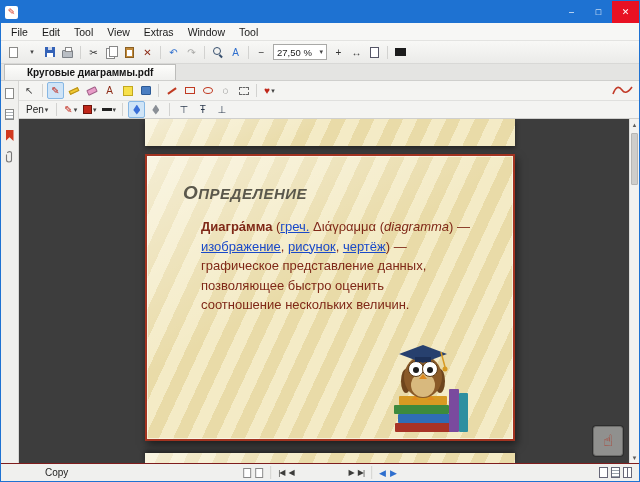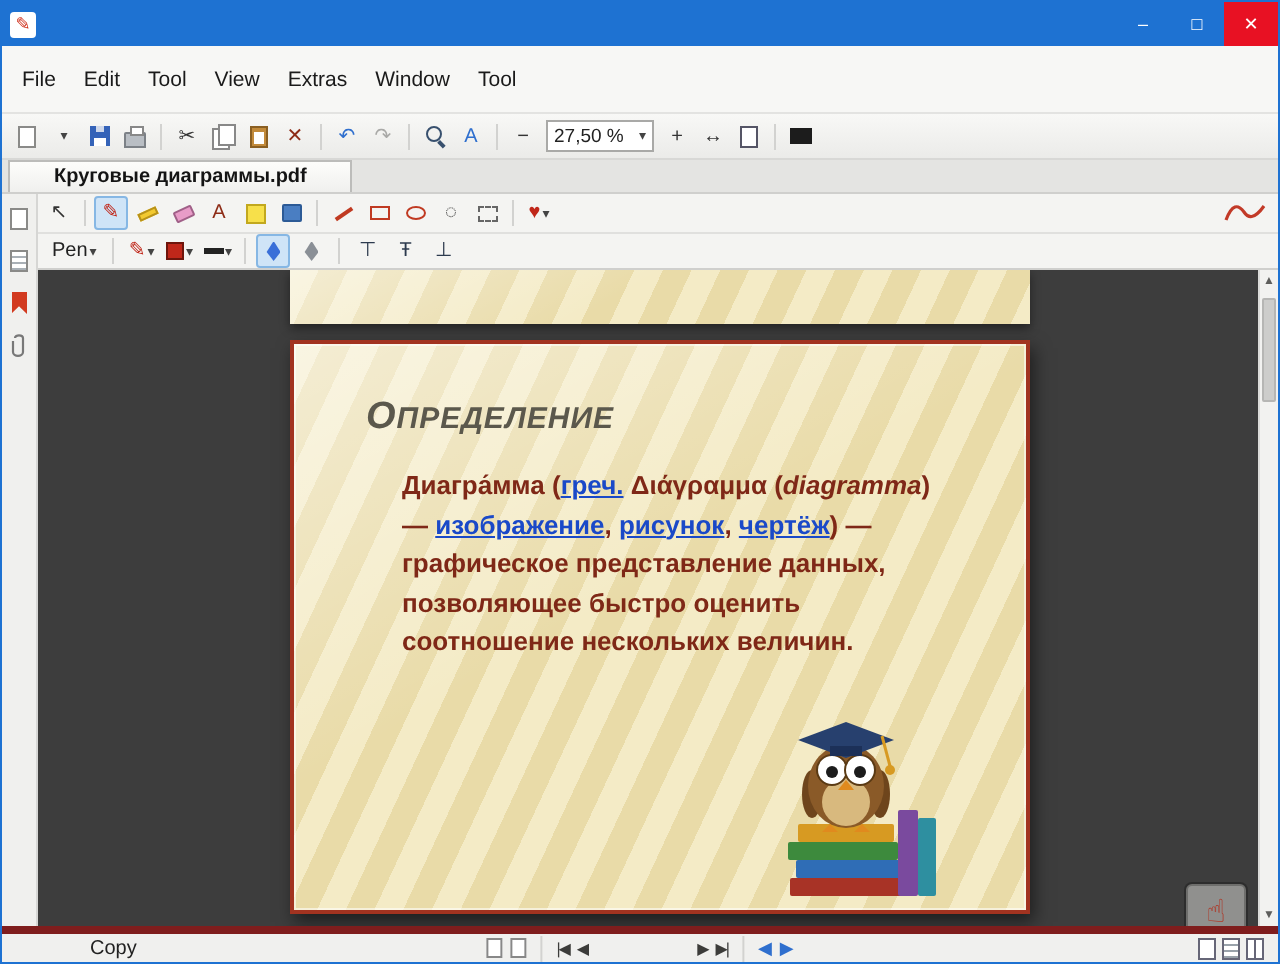--- a/index.html
+++ b/index.html
@@ -9,21 +9,21 @@
 
   
   .titlebar{height:22px;background:var(--titlebar,#1e72d2);display:flex;align-items:center;flex:0 0 auto;}
   .app-icon{width:13px;height:13px;background:#fff;border-radius:2px;margin:0 5px 0 4px;display:flex;align-items:center;justify-content:center;color:#d0321e;font-size:9px;line-height:1;}
   .title-text{color:#fff;font-size:10.5px;white-space:nowrap;}
   .win-btns{margin-left:auto;display:flex;height:100%;}
   .win-btn{width:27px;height:100%;display:flex;align-items:center;justify-content:center;color:#fff;font-size:9px;}
   .win-btn.close{background:var(--close,#e81123);}
 
   
-  .menubar{height:34px;background:#f7f7f5;border-bottom:1px solid #e3e3e1;display:flex;align-items:center;padding-left:3px;flex:0 0 auto;text-align:center;}
+  .menubar{height:18px;background:#f7f7f5;border-bottom:1px solid #e3e3e1;display:flex;align-items:center;padding-left:3px;flex:0 0 auto;text-align:center;}
   .menu-item{padding:0 7px;color:#1a1a1a;font-size:10.5px;}
 
   
   .toolbar{height:23px;background:linear-gradient(#f8f8f6,#ebebe9);border-bottom:1px solid #d8d8d6;display:flex;align-items:center;padding-left:4px;gap:1px;flex:0 0 auto;}
   .btn{min-width:17px;height:17px;display:flex;align-items:center;justify-content:center;border-radius:2px;font-size:10px;color:#333;}
   .btn.active{background:#cfe4f7;border:1px solid #86b7e4;}
   .sep{width:1px;height:13px;background:#d2d2d0;margin:0 3px;}
   .caret{font-size:7px;color:#444;margin-left:1px;}
   .c-blue{color:#2f6fce;}.c-gray{color:#a9a9a7;}.c-red{color:#c0271a;}.c-dred{color:#8d2b16;}
   .zoom-combo{width:54px;height:16px;background:#fff;border:1px solid #a9a9a7;display:flex;align-items:center;justify-content:space-between;padding:0 3px;font-size:9.5px;color:#222;margin:0 2px;}
@@ -42,40 +42,40 @@
   .canvas-row{flex:1;display:flex;min-height:0;}
   .canvas{flex:1;background:var(--canvas,#3d3d3d);position:relative;overflow:hidden;}
 
   
   .vscroll{width:10px;background:#f2f2f0;border-left:1px solid #dcdcda;position:relative;flex:0 0 auto;}
   .vs-arrow{position:absolute;left:0;width:100%;height:11px;display:flex;align-items:center;justify-content:center;font-size:6px;color:#5e5e5c;}
   .vs-up{top:0}.vs-down{bottom:0}
   .vs-thumb{position:absolute;left:1px;right:1px;top:14px;height:52px;background:#cdcdcb;border:1px solid #b6b6b4;border-radius:1px;}
 
   
-  .statusbar{height:18px;background:#f0f0ee;border-top:4px solid #7f1d1d;display:flex;align-items:center;font-size:10px;color:#333;position:relative;flex:0 0 auto;}
+  .statusbar{height:18px;background:#f0f0ee;border-top:1px solid #7f1d1d;display:flex;align-items:center;font-size:10px;color:#333;position:relative;flex:0 0 auto;}
   .sb-left{margin-left:44px;color:#222;}
   .sb-center{position:absolute;left:50%;transform:translateX(-50%);display:flex;align-items:center;gap:4px;}
   .sb-nav{font-size:8px;color:#3c3c3a;letter-spacing:-1px;}
   .page-box{width:47px;height:13px;background:#fff;border:1px solid #ababab;display:flex;align-items:center;justify-content:center;font-size:9px;color:#222;margin-top:48px;}
   .sb-right{margin-left:auto;margin-right:7px;display:flex;gap:3px;align-items:center;}
   .hist{font-size:9px;color:var(--accent,#2f6fce);}
 
   
   .stripes{background:
     linear-gradient(150deg, rgba(255,255,255,.5), rgba(255,255,255,0) 45%),
     repeating-linear-gradient(115deg,#f4ebc6 0 13px,#e9dba8 13px 26px);}
   .slide{position:absolute;left:126px;width:370px;}
   .slide-top{top:0;height:27px;box-shadow:0 2px 5px rgba(0,0,0,.45);}
   .slide-main{top:35px;height:287px;border:2px solid var(--slide-border,#a23320);
     box-shadow:2px 4px 8px rgba(0,0,0,.5), inset 0 0 0 1px rgba(255,255,255,.55);}
   .slide-bottom{top:334px;height:11px;box-shadow:0 -2px 5px rgba(0,0,0,.45);}
   .slide-title{margin:26px 0 0 36px;font-size:15px;font-weight:bold;color:#5b584c;letter-spacing:.5px;font-style:italic;}
   .slide-title::first-letter{font-size:19px;}
-  .slide-para{margin:13px 0 0 54px;width:272px;font-size:13px;line-height:1.5;color:var(--slide-text,#7f2817);font-weight:bold;}
+  .slide-para{margin:13px 0 0 54px;width:272px;font-size:13px;line-height:1.5;color:var(--slide-text,#7f2817);}
   .slide-para .blk{display:block;}
   .link{color:var(--link,#1a49c8);text-decoration:underline;cursor:pointer;}
   .owl{position:absolute;right:42px;bottom:4px;}
 
   .hand-btn{position:absolute;right:6px;top:307px;width:30px;height:30px;background:#90908e;border:1px solid #6e6e6c;border-radius:3px;display:flex;align-items:center;justify-content:center;box-shadow:0 0 0 1px rgba(0,0,0,.25);}
   .hand-glyph{color:#b03322;font-size:16px;line-height:1;}
 
   
   .ic-page{width:9px;height:11px;background:#fff;border:1px solid #8a8a88;}
   .ic-page-lines{width:9px;height:11px;border:1px solid #8a8a88;background:repeating-linear-gradient(#fff 0 2px,#a9b0b6 2px 3px);}

